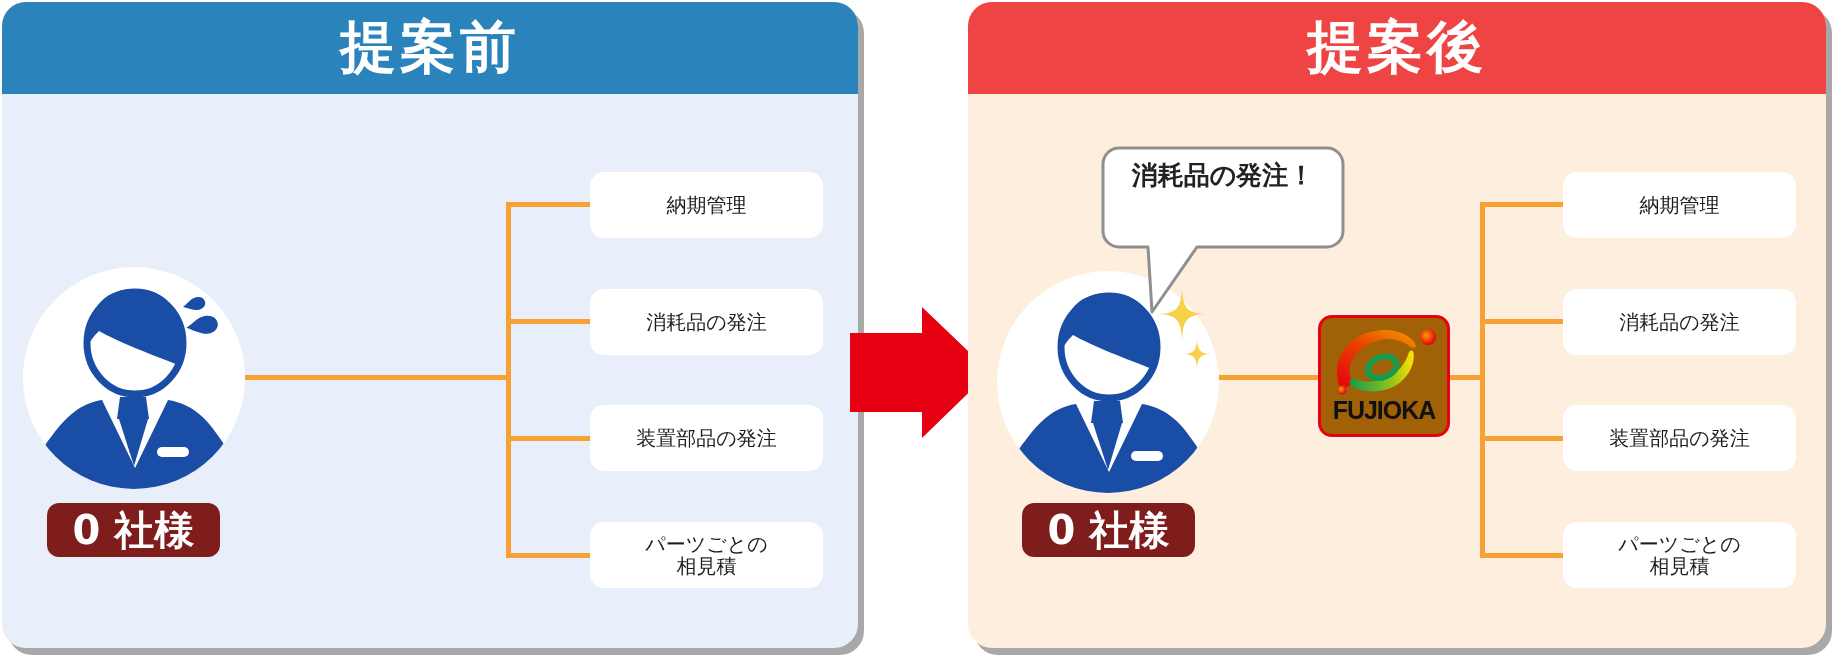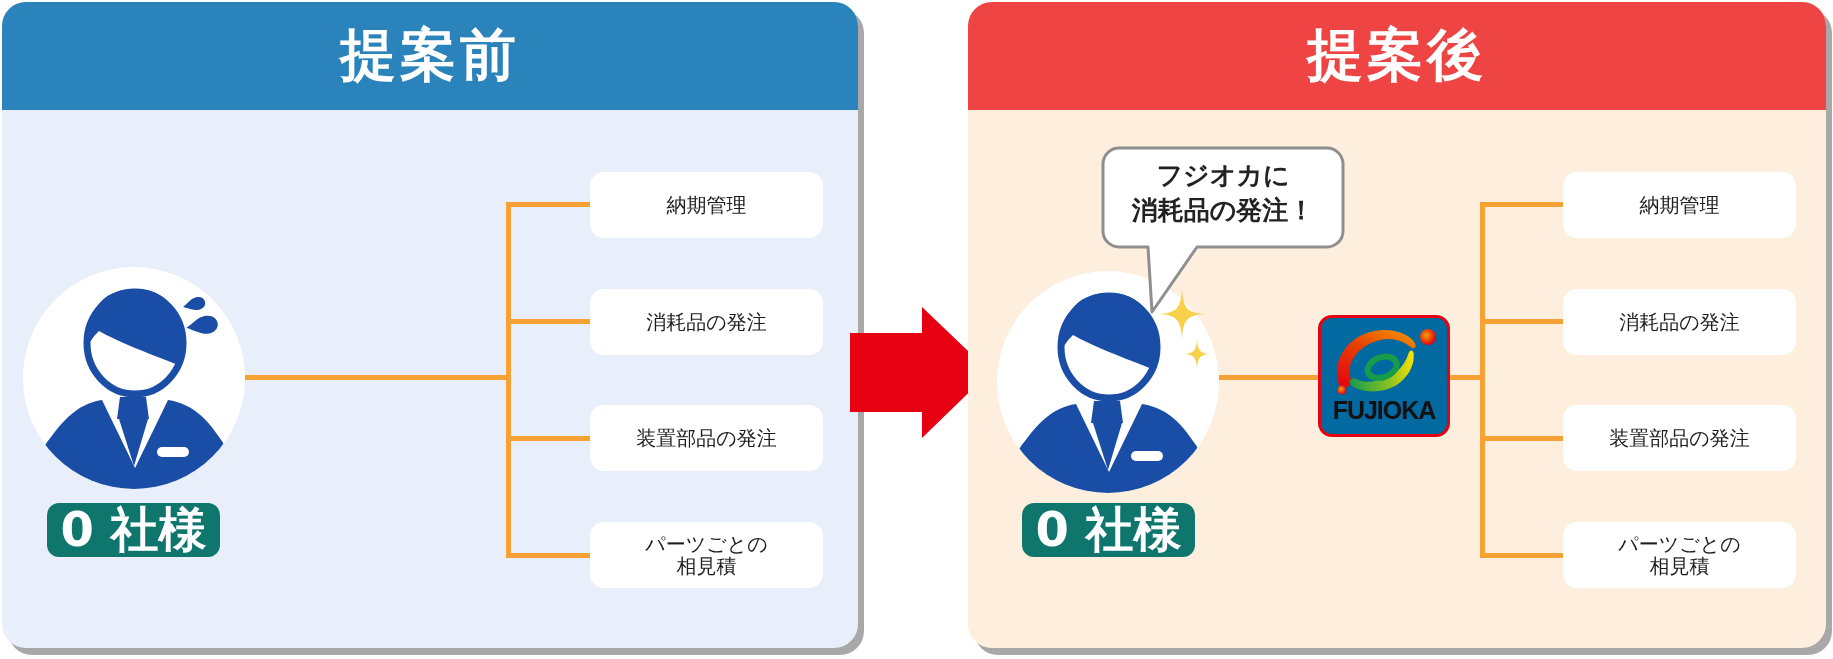--- a/index.html
+++ b/index.html
@@ -2,35 +2,35 @@
 <html><head>
 <meta charset="utf-8">
 <style>
   html,body{margin:0;padding:0;background:#fff;}
   .canvas{position:relative;width:1833px;height:659px;background:#fff;overflow:hidden;
     font-family:"DejaVu Sans",sans-serif;}
   .panel{position:absolute;top:2px;height:646px;border-radius:24px;
     box-shadow:6px 7px 0 #a8a8a8;}
   .panel.before{left:2px;width:856px;background:#e9effa;}
   .panel.after{left:968px;width:858px;background:#fdeedd;}
-  .panel-header{position:absolute;left:0;top:0;width:100%;height:108px;
+  .panel-header{position:absolute;left:0;top:0;width:100%;height:92px;
     border-radius:24px 24px 0 0;display:flex;align-items:center;justify-content:center;
     color:#fff;font-size:56px;font-weight:700;letter-spacing:4px;}
   .panel.before .panel-header{background:#2a83ba;}
   .panel.after .panel-header{background:#ef4444;}
   .hline,.vline{position:absolute;background:#f7a033;}
   .box{position:absolute;width:233px;height:66px;background:#fff;border-radius:14px;
     display:flex;flex-direction:column;align-items:center;justify-content:center;
     font-size:20px;font-weight:500;color:#1c1c1c;line-height:1.1;}
-  .badge{position:absolute;width:173px;height:54px;background:#0f766e;border-radius:12px;
-    display:flex;align-items:center;justify-content:center;color:#fff;font-size:48px;font-weight:600;}
+  .badge{position:absolute;width:173px;height:54px;background:#7f1d1d;border-radius:12px;
+    display:flex;align-items:center;justify-content:center;color:#fff;font-size:40px;font-weight:600;}
   .avatar{position:absolute;width:222px;height:222px;}
   .bubble-text{position:absolute;left:1103px;top:158px;width:240px;text-align:center;
     font-size:26px;font-weight:600;color:#222;line-height:1.35;}
-  .logo-box{position:absolute;left:1318px;top:315px;width:132px;height:122px;background:#0369a1;
+  .logo-box{position:absolute;left:1318px;top:315px;width:132px;height:122px;background:#a16207;
     border:3px solid #e60012;border-radius:14px;box-sizing:border-box;}
   .logo-text{position:absolute;left:0;bottom:9px;width:100%;text-align:center;
     font-family:"Liberation Sans",sans-serif;font-size:25px;font-weight:800;color:#111111;letter-spacing:-1px;}
 </style>
 </head>
 <body>
 
 <div class="canvas">
 
   <section class="panel before">
@@ -140,21 +140,20 @@
   </svg>
 
   <div class="badge" style="left:1022px;top:503px;">
     <span>0 社様</span>
   </div>
 
   <svg style="position:absolute;left:1095px;top:140px;" width="260" height="185" viewBox="0 0 260 185">
     <path d="M24,8 H232 A16,16 0 0 1 248,24 V91 A16,16 0 0 1 232,107 H102 L57,172 L53,107 H24 A16,16 0 0 1 8,91 V24 A16,16 0 0 1 24,8 Z" fill="#ffffff" stroke="#8f8f8f" stroke-width="3" stroke-linejoin="round"></path>
   </svg>
   <div class="bubble-text">
-    <div>フジオカに</div>
     <div>消耗品の発注！</div>
   </div>
 
   <div class="logo-box">
     <svg style="position:absolute;left:8px;top:6px;" width="110" height="84" viewBox="0 0 110 84">
       <defs>
         <linearGradient id="gRed" x1="0" y1="1" x2="1" y2="0">
           <stop offset="0" stop-color="#e60012"></stop>
             <stop offset="0.55" stop-color="#e84200"></stop>
             <stop offset="1" stop-color="#f5a200"></stop>

